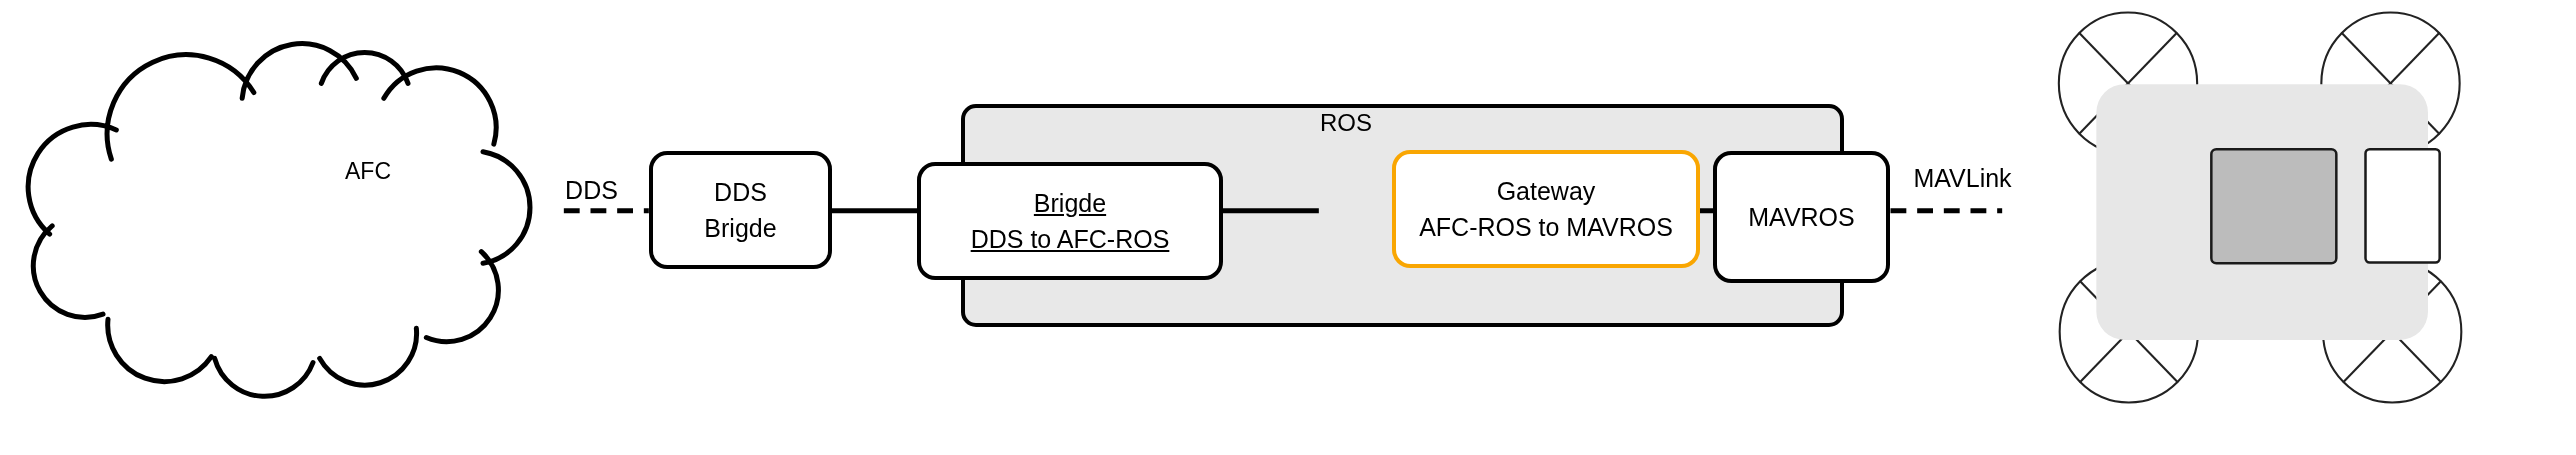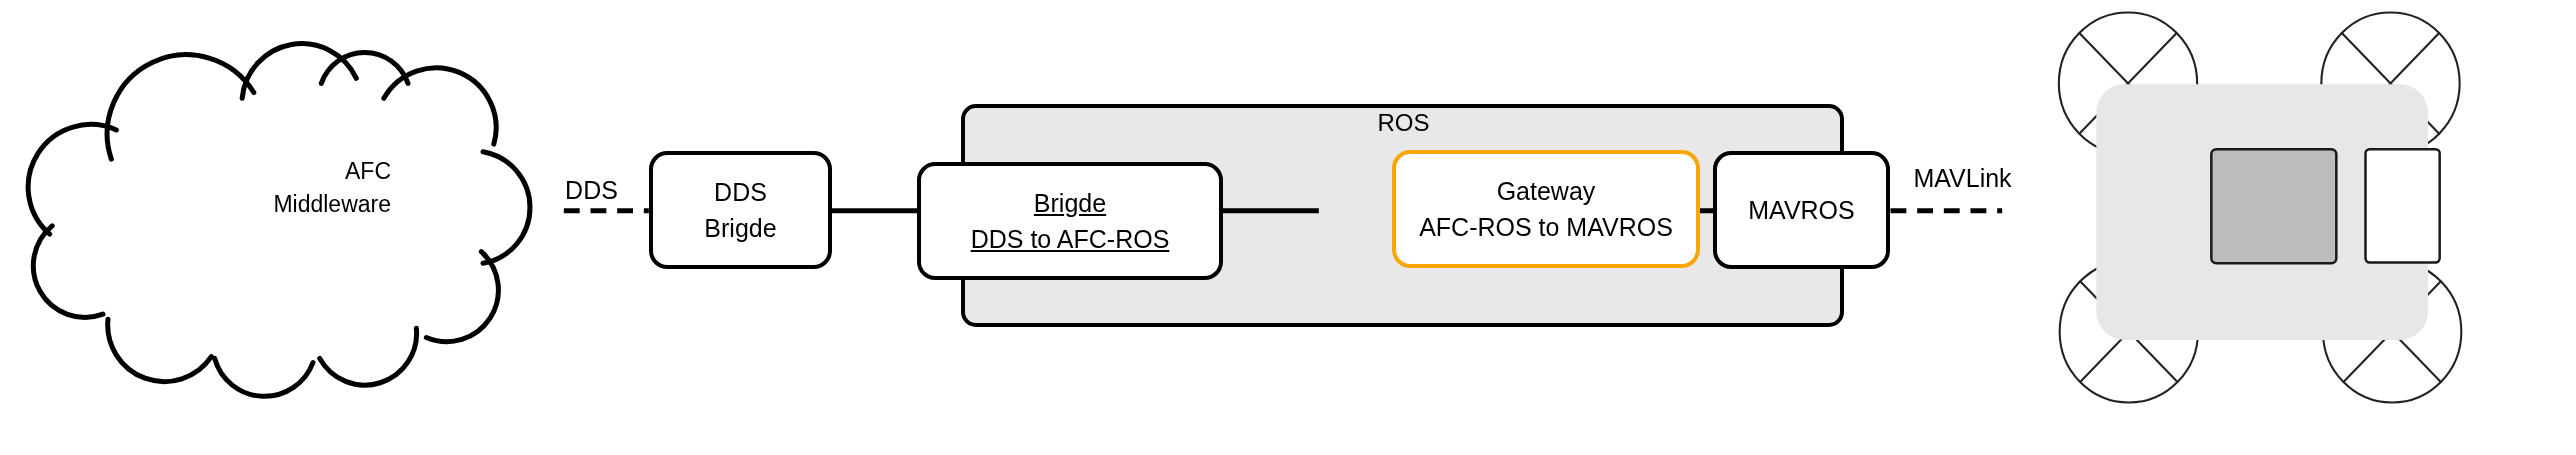--- a/index.html
+++ b/index.html
@@ -7,33 +7,33 @@
     position:relative;width:2576px;height:455px;background:#fff;overflow:hidden;
     font-family:"Liberation Sans", sans-serif;color:#000;
   }
   .layer{position:absolute;left:0;top:0;}
   
   .ros-container{
     position:absolute;left:961px;top:104px;width:883px;height:223px;
     background:#E8E8E8;border:4.2px solid #000;border-radius:15px;box-sizing:border-box;
   }
   .ros-label{
-    position:absolute;left:1320px;top:109px;width:167px;text-align:center;
+    position:absolute;left:1320px;top:109px;width:167px;text-align:left;
     font-size:24px;line-height:28px;
   }
   
   .box{
     position:absolute;background:#fff;border:4.2px solid #000;border-radius:18.3px;
     box-sizing:border-box;display:flex;flex-direction:column;align-items:center;
     justify-content:center;text-align:center;font-size:25px;line-height:36px;
   }
   .box--dds-manager{left:649px;top:151px;width:183px;height:118px;}
   .box--bridge{left:917px;top:162px;width:306px;height:118px;text-decoration:underline;}
   .box--gateway{left:1392px;top:150px;width:308px;height:118px;border-color:#F9A602;}
-  .box--mavros{left:1713px;top:151px;width:177px;height:118px;}
+  .box--mavros{left:1713px;top:151px;width:177px;height:132px;}
   
   .link-label{position:absolute;font-size:25px;line-height:28px;text-align:center;}
   .link-label--dds{left:525px;top:176px;width:133px;}
   .link-label--mavlink{left:1879px;top:164px;width:167px;}
   
   .cloud-label{
     position:absolute;left:58px;top:155px;width:333px;text-align:right;
     font-size:23px;line-height:33px;
   }
 </style>
@@ -90,21 +90,20 @@
       </g>
 
       <rect x="2515" y="101" width="398" height="307" rx="34" fill="#E7E7E7" stroke="none"></rect>
       <rect x="2653" y="179" width="150" height="137" rx="6" fill="#BCBCBC" stroke="#1a1a1a" stroke-width="3"></rect>
       <rect x="2838" y="179" width="89" height="136" rx="5" fill="#ffffff" stroke="#1a1a1a" stroke-width="3"></rect>
     </g>
   </svg>
 
   <div class="cloud-label">
     <div>AFC</div>
-    <div>Middleware</div>
   </div>
 
   <div class="link-label link-label--dds">DDS</div>
   <div class="link-label link-label--mavlink">MAVLink</div>
 
   <div class="ros-label">ROS</div>
 
   <div class="box box--dds-manager">
     <div>DDS</div>
     <div>Brigde</div>

